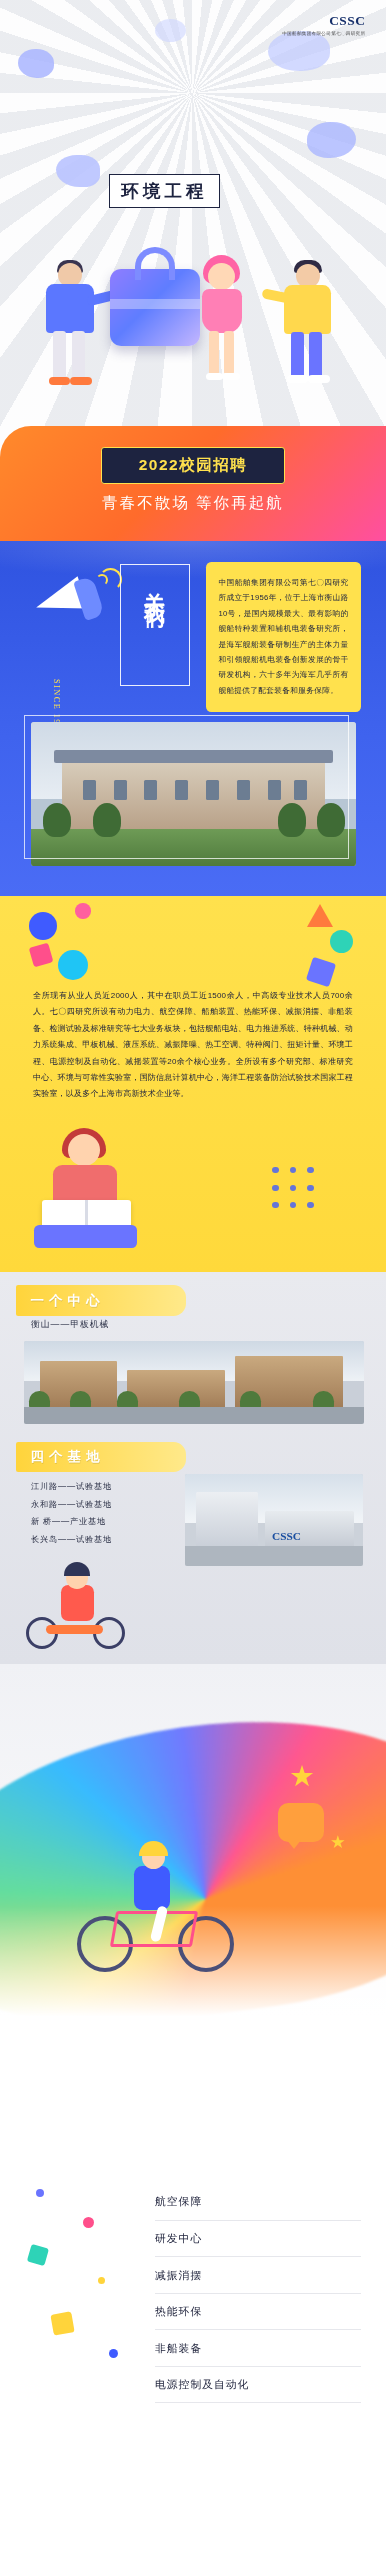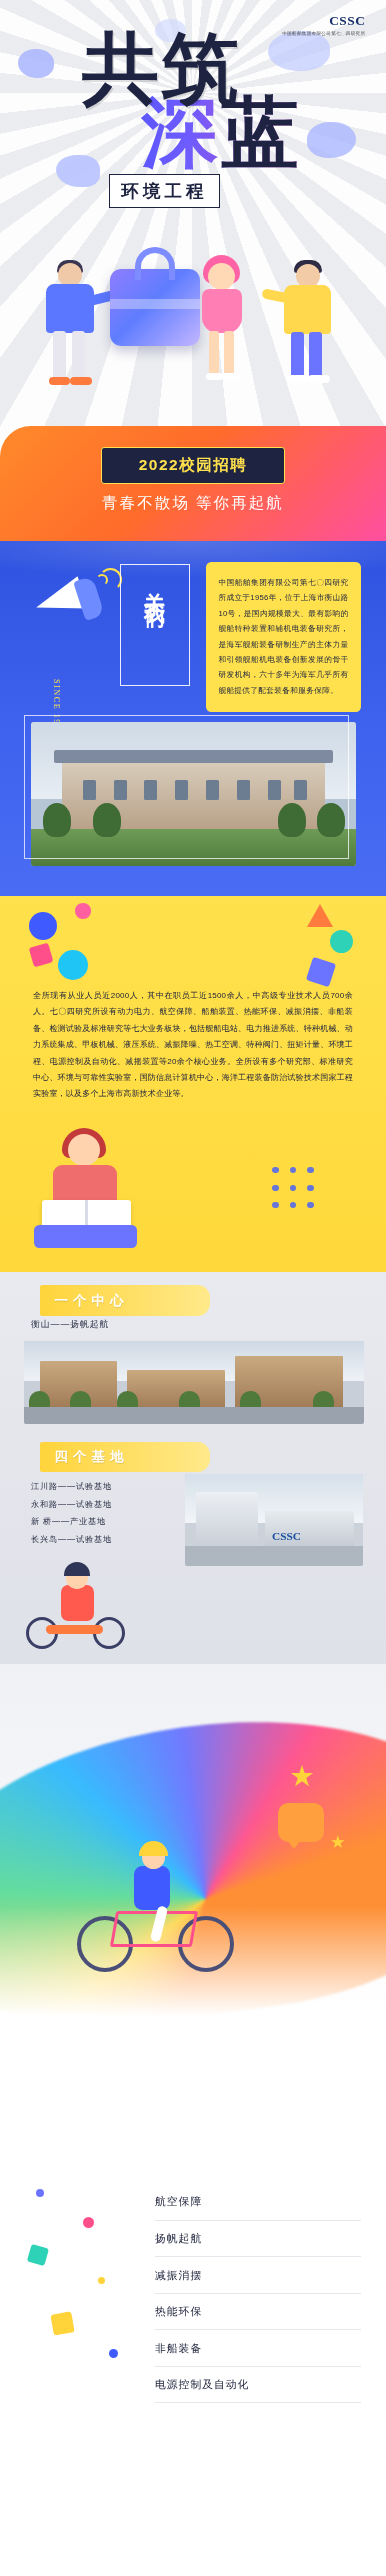--- a/index.html
+++ b/index.html
@@ -389,21 +389,21 @@
   
   .bases {
     position: relative;
     width: 386px;
     height: 392px;
     background: linear-gradient(180deg,#e9eaef 0%, #dfe1e8 100%);
     overflow: hidden;
   }
   .ribbon {
     position: absolute;
-    left: 40px;
+    left: 16px;
     width: 170px;
     padding: 6.2px 0 6.2px 14.4px;
     background: linear-gradient(90deg,#ffd43b 0%, #ffe98a 100%);
     border-radius: 2.1px 12.4px 12.4px 2.1px;
     color: #ffffff;
     font-size: 13.4px;
     font-weight: bold;
     letter-spacing: 5.2px;
     text-shadow: 0.5px 1px 0 rgba(0,0,0,.12);
   }
@@ -571,26 +571,20 @@
     <div class="blob blob-2"></div>
     <div class="blob blob-3"></div>
     <div class="blob blob-4"></div>
     <div class="blob blob-5"></div>
 
     <div class="hero-top-logo">
       <div class="cssc">CSSC</div>
       <div class="sub">中国船舶集团有限公司第七〇四研究所</div>
     </div>
 
-    <div class="hero-title">
-      <div class="line1">共筑</div>
-      <div class="line2">
-        <span>深</span><span class="char-2">蓝</span>
-      </div>
-    </div>
 
     <div class="hero-sub">环境工程</div>
 
     <div class="hero-people">
       <div class="person pl">
         <div class="hair"></div>
         <div class="p-head"></div>
         <div class="p-body"></div>
         <div class="arm"></div>
         <div class="p-leg a"></div>
@@ -700,21 +694,21 @@
         <i style="left:17.5px;top:17.5px"></i>
         <i style="left:35px;top:17.5px"></i>
       <i style="left:0;top:35px"></i>
         <i style="left:17.5px;top:35px"></i>
         <i style="left:35px;top:35px"></i>
     </div>
   </section>
 
   <section class="bases">
     <div class="ribbon r1">一个中心</div>
-    <div class="center-name">衡山——扬帆起航</div>
+    <div class="center-name">衡山——甲板机械</div>
 
     <div class="center-photo">
       <div class="sky"></div>
       <div class="blk" style="left:15.5px;  width:77px; height:49px;"></div>
       <div class="blk" style="left:103px; width:98px; height:40px;"></div>
       <div class="blk" style="left:211px; width:108px; height:54px;"></div>
       <div class="trees">
         <i style="left:5.2px"></i>
           <i style="left:46px"></i>
           <i style="left:93px"></i>
@@ -777,21 +771,21 @@
       <div class="dot" style="left:15.5px;  top:5.2px;  width:8.2px; height:8.2px; background:#6a74ff;"></div>
       <div class="dot" style="left:62px; top:33px;  width:11.3px; height:11.3px; background:#ff4f8b;"></div>
       <div class="sq" style="left:8.2px;  top:62px; width:17.5px; height:17.5px; background:#2ed3b7; transform:rotate(16deg);"></div>
       <div class="dot" style="left:77px; top:93px; width:7.2px; height:7.2px; background:#ffd43b;"></div>
       <div class="sq" style="left:31px;  top:129px; width:20.6px; height:20.6px; background:#ffd43b; transform:rotate(-10deg);"></div>
       <div class="dot" style="left:88px; top:165px; width:9.3px; height:9.3px; background:#3f5bff;"></div>
     </div>
 
     <div class="biz-list">
       <div class="biz-item">航空保障</div>
-      <div class="biz-item">扬帆起航</div>
+      <div class="biz-item">研发中心</div>
       <div class="biz-item">减振消摆</div>
       <div class="biz-item">热能环保</div>
       <div class="biz-item">非船装备</div>
       <div class="biz-item">电源控制及自动化</div>
     </div>
 
   </section>
 
 </div>
 

